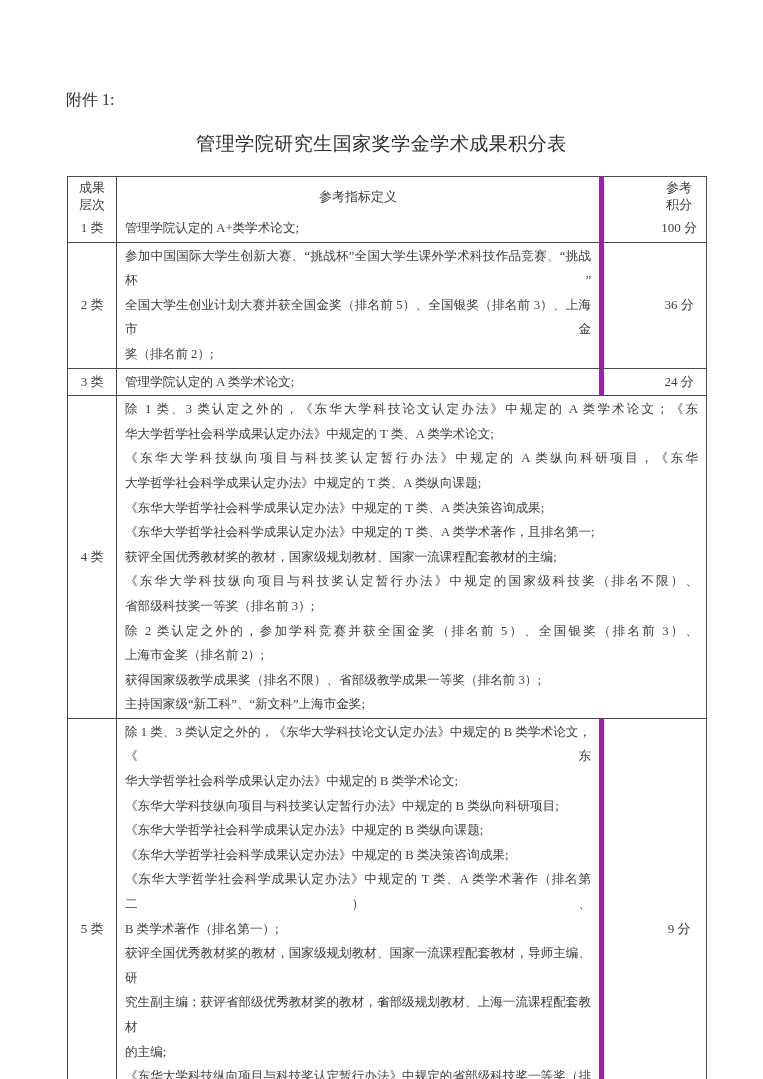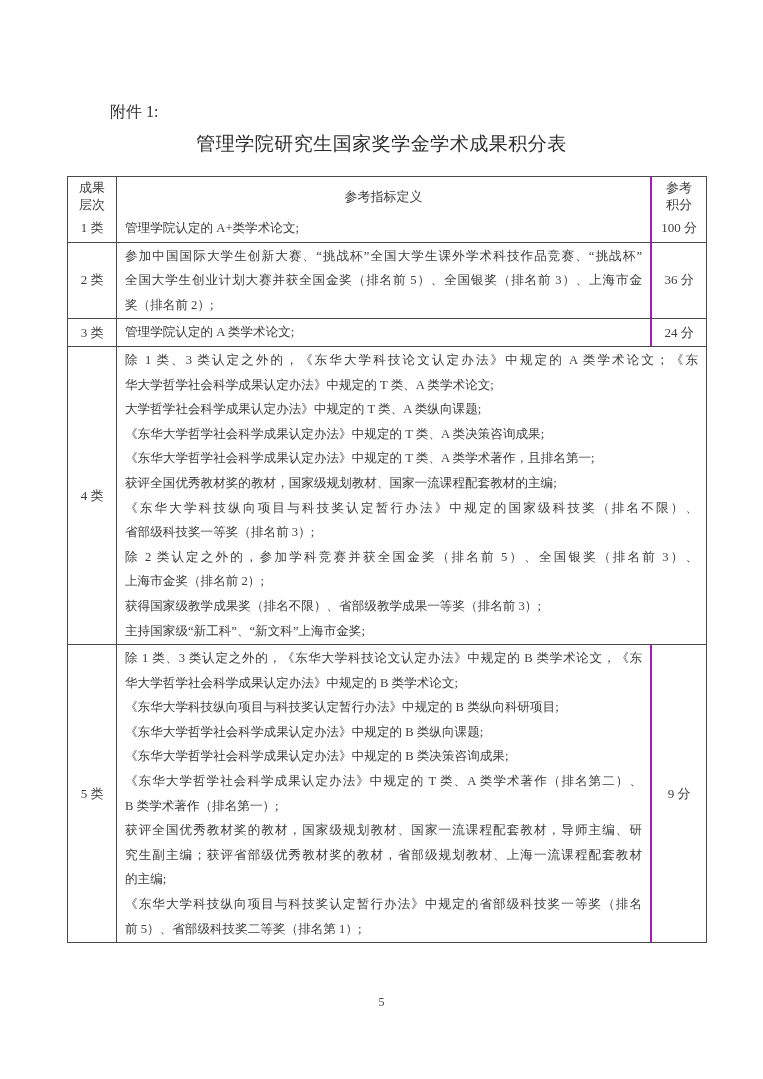--- a/index.html
+++ b/index.html
@@ -2,21 +2,21 @@
 <html><head>
 <meta charset="utf-8">
 <style>
   html,body{margin:0;padding:0;}
   body{
     width:763px;height:1079px;position:relative;background:#ffffff;
     font-family:"Liberation Serif","DejaVu Serif",serif;
     color:#3c3c3c;overflow:hidden;
   }
   .attachment{
-    position:absolute;left:66px;top:102px;font-size:16px;color:#333;margin-left:44px;
+    position:absolute;left:66px;top:90px;font-size:16px;color:#333;
   }
   .doc-title{
     position:absolute;left:0;top:131px;width:763px;text-align:center;
     font-size:19px;font-weight:400;color:#2d2d2d;letter-spacing:0.5px;
   }
   .score-table{
     position:absolute;left:67px;top:176px;width:640px;
     border:1px solid #4b4b4b;box-sizing:border-box;
   }
   .trow{display:flex;border-top:1px solid #4b4b4b;}
@@ -24,22 +24,22 @@
   .c-level{
     width:48px;flex:none;border-right:1px solid #4b4b4b;
     display:flex;flex-direction:column;align-items:center;justify-content:center;
     font-size:13px;text-align:center;
   }
   .c-def{
     flex:1;min-width:0;padding:1px 8px;
     display:flex;flex-direction:column;justify-content:center;
   }
   .c-points{
-    width:54px;flex:none;border-left:2px solid #a21caf;
-    display:flex;align-items:center;justify-content:center;font-size:13px;
+    width:54px;flex:none;border-left:5px solid #a21caf;
+    display:flex;align-items:center;justify-content:center;font-size:13px;padding-left:48px;
   }
   .header-row{height:38px;}
   .header-row .c-def{align-items:center;font-size:13px;}
   .hdr-line{line-height:17px;font-size:13px;text-align:center;}
   .line{font-size:12.6px;line-height:24.6px;text-align:left;font-family:Liberation Serif, serif;}
   .line.just{text-align:justify;text-align-last:justify;}
   .page-number{
     position:absolute;left:0;top:995px;width:763px;text-align:center;
     font-size:12px;color:#444;
   }
@@ -89,20 +89,21 @@
         <div class="c-def">
           <div class="line">管理学院认定的 A 类学术论文;</div>
         </div>
         <div class="c-points">24 分</div>
       </div>
       <div class="trow">
         <div class="c-level">4 类</div>
         <div class="c-def">
           <div class="line just">除 1 类、3 类认定之外的，《东华大学科技论文认定办法》中规定的 A 类学术论文；《东</div>
           <div class="line">华大学哲学社会科学成果认定办法》中规定的 T 类、A 类学术论文;</div>
+          <div class="line just">《东华大学科技纵向项目与科技奖认定暂行办法》中规定的 A 类纵向科研项目，《东华</div>
           <div class="line">大学哲学社会科学成果认定办法》中规定的 T 类、A 类纵向课题;</div>
           <div class="line">《东华大学哲学社会科学成果认定办法》中规定的 T 类、A 类决策咨询成果;</div>
           <div class="line">《东华大学哲学社会科学成果认定办法》中规定的 T 类、A 类学术著作，且排名第一;</div>
           <div class="line">获评全国优秀教材奖的教材，国家级规划教材、国家一流课程配套教材的主编;</div>
           <div class="line just">《东华大学科技纵向项目与科技奖认定暂行办法》中规定的国家级科技奖（排名不限）、</div>
           <div class="line">省部级科技奖一等奖（排名前 3）;</div>
           <div class="line just">除 2 类认定之外的，参加学科竞赛并获全国金奖（排名前 5）、全国银奖（排名前 3）、</div>
           <div class="line">上海市金奖（排名前 2）;</div>
           <div class="line">获得国家级教学成果奖（排名不限）、省部级教学成果一等奖（排名前 3）;</div>
           <div class="line">主持国家级“新工科”、“新文科”上海市金奖;</div>

